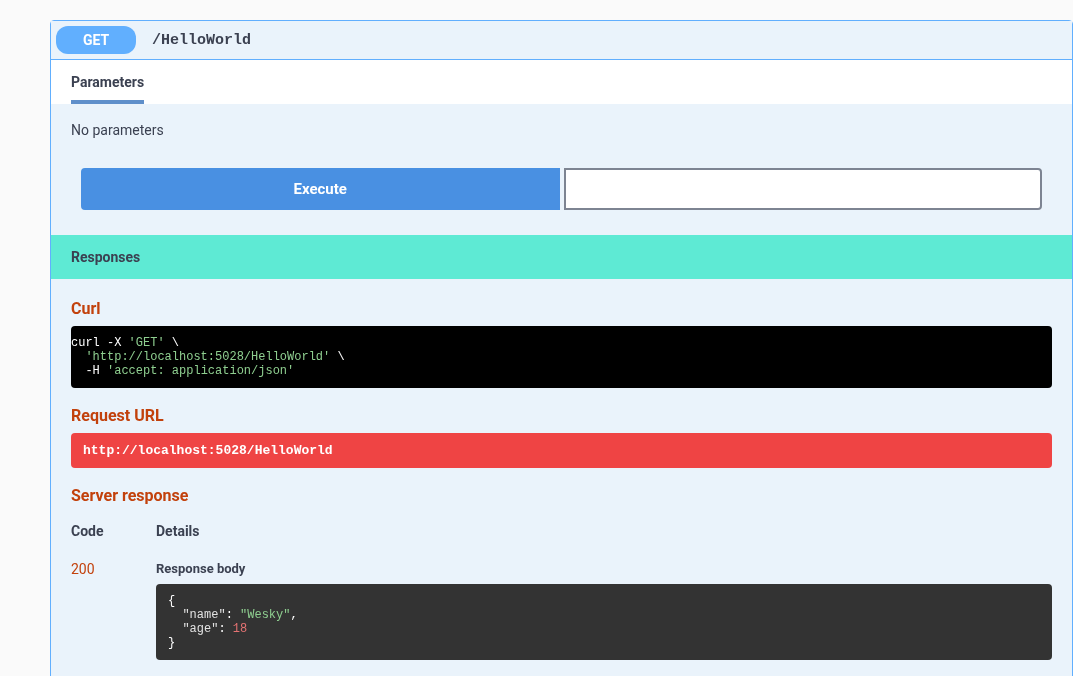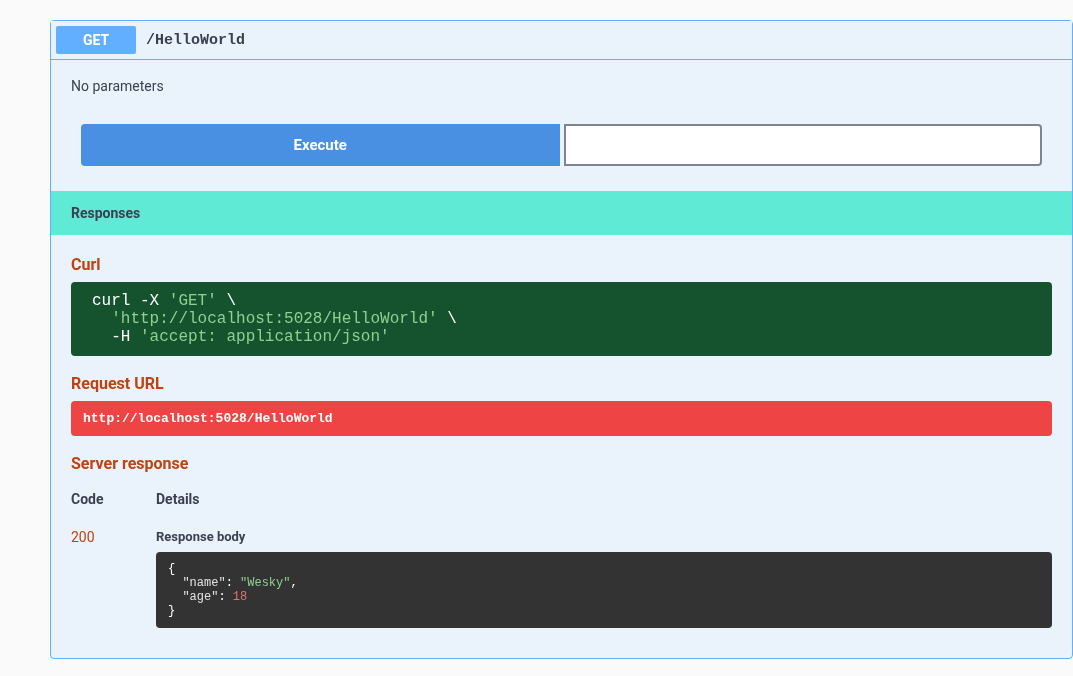--- a/index.html
+++ b/index.html
@@ -24,22 +24,22 @@
     background: #eaf3fb;
   }
   .method-badge {
     background: #61affe;
     color: #fff;
     font-weight: 700;
     font-size: 14px;
     padding: 6px 0;
     width: 80px;
     text-align: center;
-    border-radius: 2px;
-    margin-right: 10px;
+    border-radius: 12px;
+    margin-right: 16px;
   }
   .path {
     font-family: "Courier New", monospace;
     font-weight: 600;
     font-size: 15px;
     color: #3b4151;
   }
   .opblock-body {
     border-top: 1px solid #61affe;
   }
@@ -109,25 +109,25 @@
   .responses-body {
     padding: 20px;
   }
   .sub-label {
     font-weight: 700;
     font-size: 16px;
     color: #c2410c;
     margin-bottom: 8px;
   }
   .code-block {
-    background: #14532d;
-    color: #fff;
-    padding: 10px 21px;
+    background: #000000;
+    color: #fff;
+    padding: 10px 0;
     font-family: Consolas, "Courier New", monospace;
-    font-size: 16px;
+    font-size: 12px;
     border-radius: 4px;
     white-space: pre;
     overflow-x: auto;
     margin-bottom: 18px;
   }
   .code-block .str { color: #8FCF90; }
   .url-block {
     background: #ef4444;
     color: #fff;
     padding: 10px 12px;
@@ -182,20 +182,23 @@
 
 <div class="opblock">
 
   <div class="opblock-summary">
     <span class="method-badge">GET</span>
     <span class="path">/HelloWorld</span>
   </div>
 
   <div class="opblock-body">
 
+    <div class="tab-header">
+      <div class="tab-item active">Parameters</div>
+    </div>
 
     <div class="parameters-box">
       <div class="no-params">No parameters</div>
     </div>
 
     <div class="execute-row">
       <div class="btn execute-btn">Execute</div>
       <div class="btn clear-btn"></div>
     </div>
 

